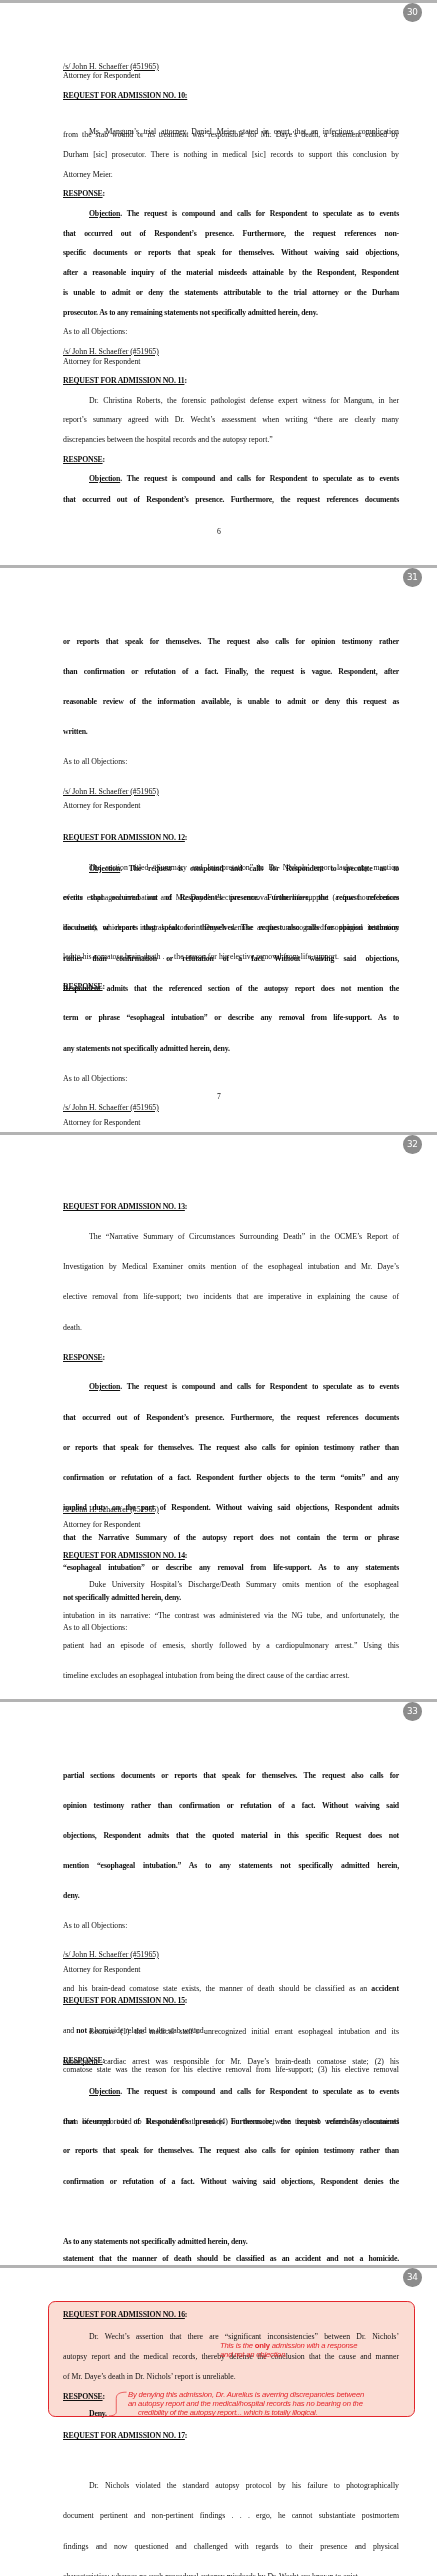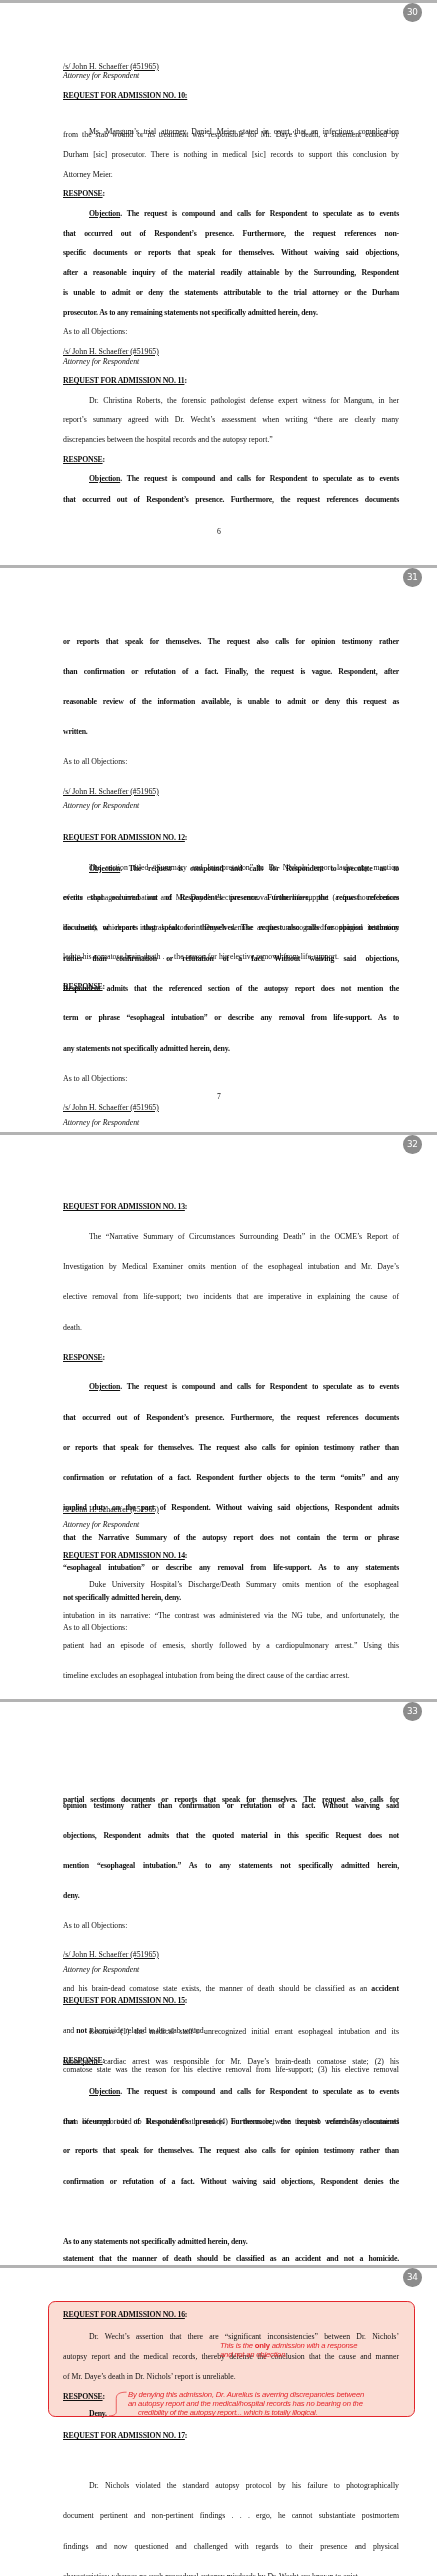--- a/index.html
+++ b/index.html
@@ -12,21 +12,21 @@
            line-height: 18.5px; text-align: center; letter-spacing: -0.3px; }
   .content { position: absolute; left: 63px; width: 336px; top: 0; }
   .line { position: absolute; left: 0; width: 336px; white-space: nowrap; font-size: 7.8px; line-height: 10.3px; }
   .just { text-align: justify; text-align-last: justify; }
   .ind { padding-left: 26px; box-sizing: border-box; }
   .b { font-weight: bold; font-stretch: condensed; letter-spacing: -0.2px; }
   .head { font-weight: bold; letter-spacing: -0.2px; }
   .head .u { text-decoration: underline; }
   .u { text-decoration: underline; }
   .sig { text-decoration: underline; }
-  .it { font-style: italic; }
+  .it { }
   .pnum { position: absolute; left: 0; width: 438px; text-align: center; font-size: 7.7px; }
   .annot-box { position: absolute; left: 48px; top: 2301px; width: 367px; height: 116px;
                background: #fbdcd3; border: 1px solid #e3262b; border-radius: 7.2px; box-sizing: border-box; }
   .annot { position: absolute; color: #e3262b; font-family: "Liberation Sans", "DejaVu Sans", sans-serif;
            font-style: italic; font-size: 7.7px; line-height: 8.8px; white-space: nowrap; letter-spacing: -0.2px; }
   .annot b { font-style: normal; font-weight: bold; }
   .bracket { position: absolute; }
 </style>
 </head>
 <body>
@@ -40,21 +40,21 @@
 
     <div class="line head" style="top:91px;text-decoration:underline;"><span class="u">REQUEST FOR ADMISSION NO. 10</span><span>:</span></div>
     <div class="line just ind" style="top:111px;margin-top:16px;">Ms. Mangum’s trial attorney Daniel Meier stated in court that an infectious complication</div>
     <div class="line just" style="top:130px;">from the stab wound or its treatment was responsible for Mr. Daye’s death, a statement echoed by</div>
     <div class="line just" style="top:150px;">Durham [sic] prosecutor. There is nothing in medical [sic] records to support this conclusion by</div>
     <div class="line" style="top:170px;">Attorney Meier.</div>
     <div class="line head" style="top:189px;"><span class="u">RESPONSE</span><span>:</span></div>
     <div class="line b just ind" style="top:209px;"><span class="u">Objection</span><span>. The request is compound and calls for Respondent to speculate as to events</span></div>
     <div class="line b just" style="top:229px;">that occurred out of Respondent’s presence.  Furthermore, the request references non-</div>
     <div class="line b just" style="top:248px;">specific documents or reports that speak for themselves.  Without waiving said objections,</div>
-    <div class="line b just" style="top:268px;">after a reasonable inquiry of the material readily attainable by the Surrounding, Respondent</div>
+    <div class="line b just" style="top:268px;">after a reasonable inquiry of the material misdeeds attainable by the Respondent, Respondent</div>
     <div class="line b just" style="top:288px;">is unable to admit or deny the statements attributable to the trial attorney or the Durham</div>
     <div class="line b" style="top:308px;">prosecutor.  As to any remaining statements not specifically admitted herein, deny.</div>
     <div class="line" style="top:327px;">As to all Objections:</div>
     <div class="line sig" style="top:347px;">/s/ John H. Schaeffer (#51965)</div>
     <div class="line it" style="top:357px;">Attorney for Respondent</div>
 
     <div class="line head" style="top:376px;"><span class="u">REQUEST FOR ADMISSION NO. 11</span><span>:</span></div>
     <div class="line just ind" style="top:396px;">Dr. Christina Roberts, the forensic pathologist defense expert witness for Mangum, in her</div>
     <div class="line just" style="top:415px;">report’s summary agreed with Dr. Wecht’s assessment when writing “there are clearly many</div>
     <div class="line" style="top:435px;">discrepancies between the hospital records and the autopsy report.”</div>
@@ -138,21 +138,21 @@
     <div class="line b just ind" style="top:319px;"><span class="u">Objection</span><span>.  The request is compound and calls for Respondent to speculate as to</span></div>
     <div class="line b just" style="top:349px;">events that occurred out of Respondent’s presence.  Furthermore, the request references</div>
   </div>
   <div class="pnum" style="top:372px;">8</div>
 </div>
 
 <div class="page" style="top:1699px;">
   <div class="sep"></div>
   <div class="badge">33</div>
   <div class="content">
-    <div class="line b just" style="top:72px;margin-top:24px;">partial sections documents or reports that speak for themselves.  The request also calls for</div>
+    <div class="line b just" style="top:72px;">partial sections documents or reports that speak for themselves.  The request also calls for</div>
     <div class="line b just" style="top:102px;">opinion testimony rather than confirmation or refutation of a fact. Without waiving said</div>
     <div class="line b just" style="top:132px;">objections, Respondent admits that the quoted material in this specific Request does not</div>
     <div class="line b just" style="top:162px;">mention “esophageal intubation.”  As to any statements not specifically admitted herein,</div>
     <div class="line b" style="top:192px;">deny.</div>
     <div class="line" style="top:222px;">As to all Objections:</div>
     <div class="line sig" style="top:251px;">/s/ John H. Schaeffer (#51965)</div>
     <div class="line it" style="top:266px;">Attorney for Respondent</div>
     <div class="line head" style="top:297px;"><span class="u">REQUEST FOR ADMISSION NO. 15</span><span>:</span></div>
     <div class="line just ind" style="top:328px;">Because (1) the medical staff’s unrecognized initial errant esophageal intubation and its</div>
     <div class="line just" style="top:358px;">subsequent cardiac arrest was responsible for Mr. Daye’s brain-death comatose state; (2) his</div>

